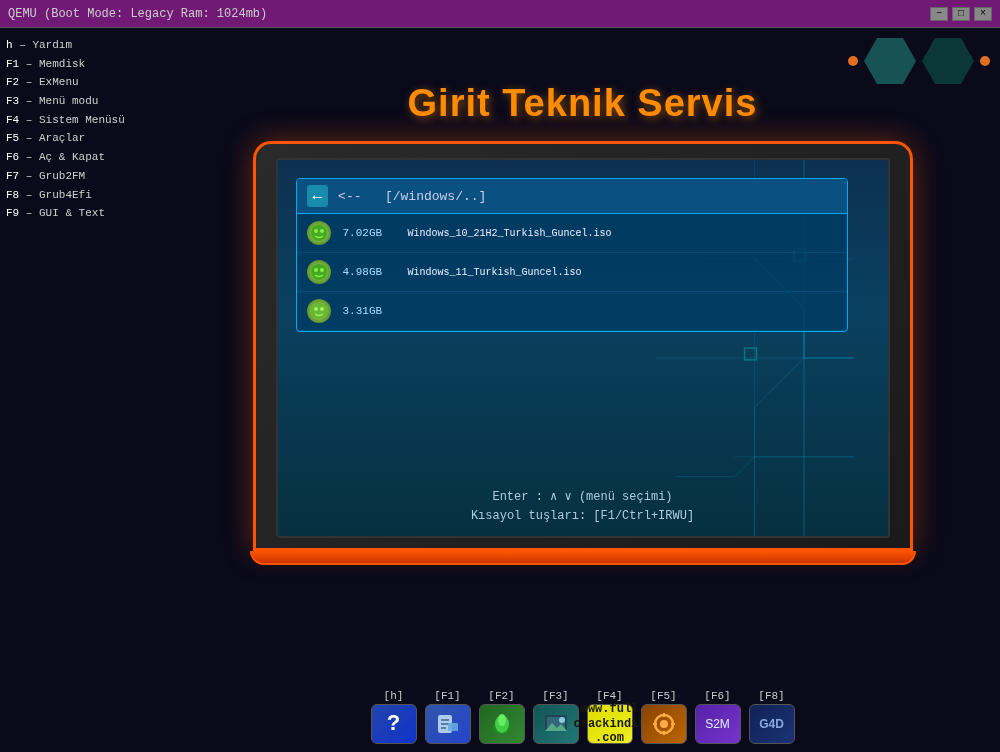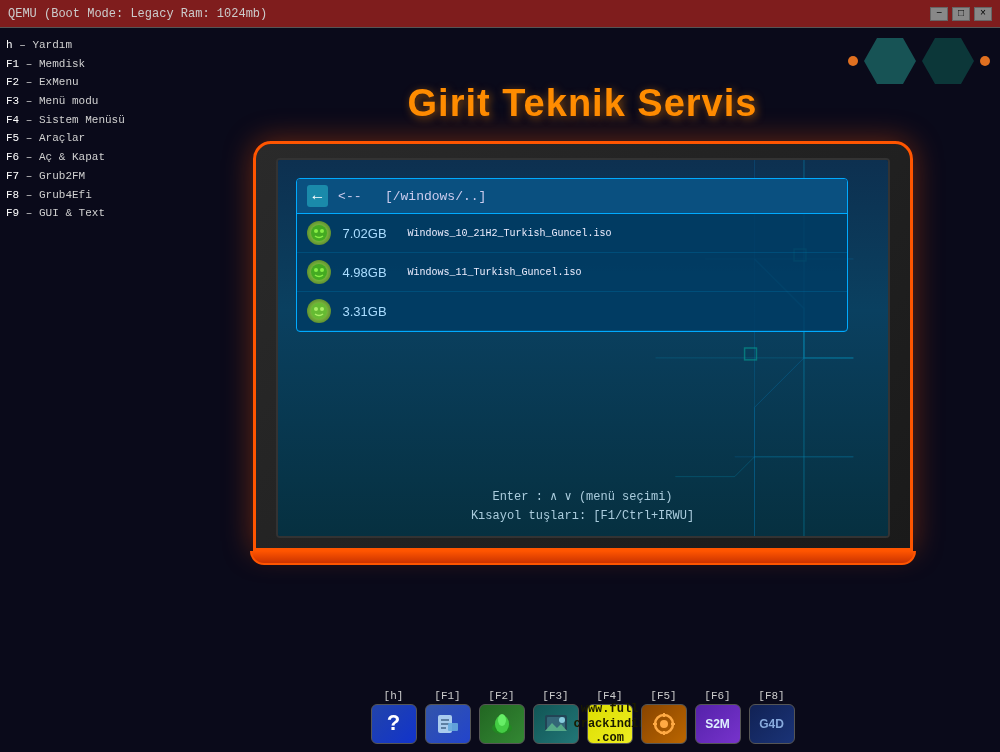--- a/index.html
+++ b/index.html
@@ -7,21 +7,21 @@
       width: 1000px;
       height: 752px;
       background: #1a1a2e;
       font-family: 'Courier New', monospace;
       overflow: hidden;
       position: relative;
     }
 
     
     .title-bar {
-      background: #7f1d1d;
+      background: #701a75;
       height: 28px;
       display: flex;
       align-items: center;
       justify-content: space-between;
       padding: 0 8px;
       border-bottom: 1px solid #555;
     }
     .title-bar-text {
       color: #ccc;
       font-size: 12px;
@@ -215,23 +215,23 @@
       background: radial-gradient(circle, #88cc44 30%, #446622 100%);
       display: flex;
       align-items: center;
       justify-content: center;
       font-size: 10px;
       color: #fff;
       flex-shrink: 0;
     }
     .fb-size {
       color: #aaddff;
-      font-size: 13px;
+      font-size: 11px;
       width: 65px;
-      font-family: Liberation Sans, sans-serif;
+      font-family: Liberation Mono, monospace;
     }
     .fb-name {
       color: #eeeeff;
       font-size: 10px;
       font-family: 'Courier New', monospace;
     }
 
     
     .screen-bottom-info {
       position: absolute;
@@ -475,21 +475,21 @@
               <line x1="13" y1="2" x2="13" y2="6" stroke="#ffaa44" stroke-width="2"></line>
               <line x1="13" y1="20" x2="13" y2="24" stroke="#ffaa44" stroke-width="2"></line>
               <line x1="2" y1="13" x2="6" y2="13" stroke="#ffaa44" stroke-width="2"></line>
               <line x1="20" y1="13" x2="24" y2="13" stroke="#ffaa44" stroke-width="2"></line>
             </svg>
         </div>
       </div>
 
       <div class="fn-key-group">
         <span class="fn-key-label">[F6]</span>
-        <div class="fn-key-icon" style="background:linear-gradient(135deg,#5522aa,#7733cc);color:#ddeeff;font-size:12px;font-weight:bold;font-family:Arial;">S2M</div>
+        <div class="fn-key-icon" style="background:linear-gradient(135deg,#5522aa,#7733cc);color:#ddeeff;font-size:12px;font-weight:normal;font-family:Arial;">S2M</div>
       </div>
 
       <div class="fn-key-group">
         <span class="fn-key-label">[F8]</span>
         <div class="fn-key-icon" style="background:linear-gradient(135deg,#112255,#1a3377);color:#88aadd;font-size:12px;font-weight:bold;font-family:Liberation Sans, sans-serif;">G4D</div>
       </div>
 
     </div>
 
   </div>

